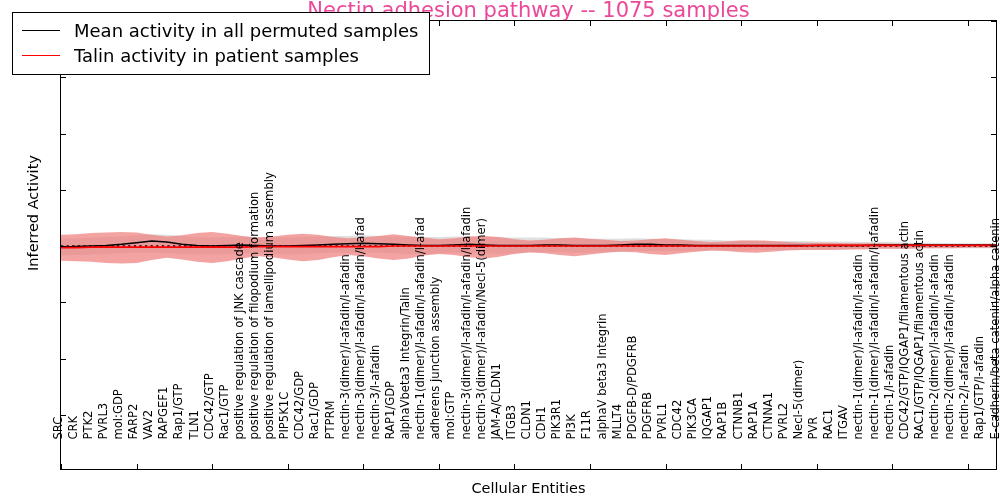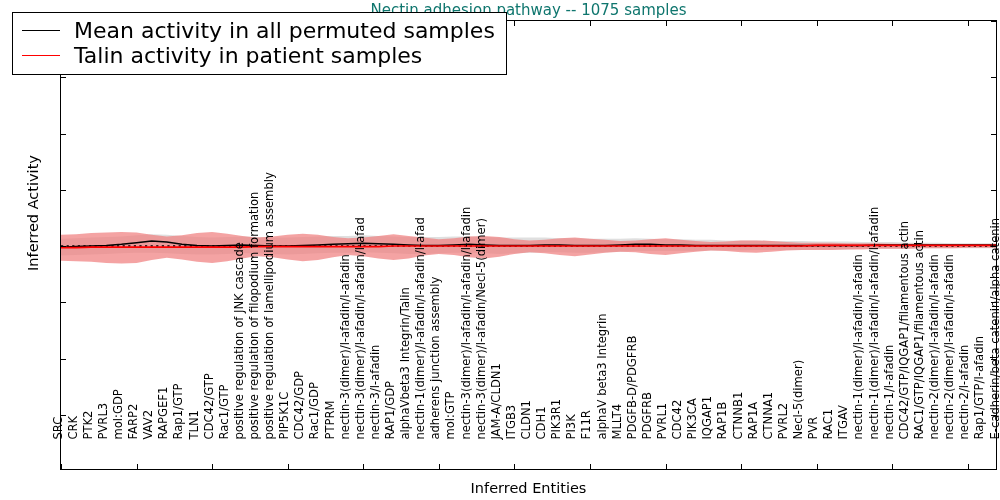--- a/index.html
+++ b/index.html
@@ -20,22 +20,22 @@
     background: #ffffff;
   }
 
   
   #chart-title {
     position: absolute;
     left: 60px;
     top: 0px;
     width: 937px;
     text-align: center;
-    font-size: 15px;
-    color: #0f766e;
+    font-size: 21px;
+    color: #ec4899;
     line-height: 20px;
     white-space: nowrap;
   }
 
   
   #axes {
     position: absolute;
     left: 60px;
     top: 20px;
     width: 937px;
@@ -132,21 +132,21 @@
   }
   .legend-swatch {
     width: 38px;
     height: 0px;
     border-top-width: 1.6px;
     border-top-style: solid;
     margin-right: 14px;
     flex: 0 0 auto;
   }
   .legend-text {
-    font-size: 22px;
+    font-size: 18px;
     color: #000000;
     white-space: nowrap;
   }
 
   
   #plot-svg {
     position: absolute;
     left: 0;
     top: 0;
     width: 937px;
@@ -275,21 +275,21 @@
       <div class="xtick-label" style="left: 835.71px;">nectin-1/l-afadin</div>
       <div class="xtick-label" style="left: 850.823px;">CDC42/GTP/IQGAP1/filamentous actin</div>
       <div class="xtick-label" style="left: 865.935px;">RAC1/GTP/IQGAP1/filamentous actin</div>
       <div class="xtick-label" style="left: 881.048px;">nectin-2(dimer)/l-afadin/l-afadin</div>
       <div class="xtick-label" style="left: 896.161px;">nectin-2(dimer)/l-afadin/l-afadin</div>
       <div class="xtick-label" style="left: 911.274px;">nectin-2/l-afadin</div>
       <div class="xtick-label" style="left: 926.387px;">Rap1/GTP/l-afadin</div>
       <div class="xtick-label" style="left: 941.5px;">E-cadherin/beta catenin/alpha catenin</div>
     </div>
 
-  <div id="xlabel">Inferred Entities</div>
+  <div id="xlabel">Cellular Entities</div>
 
   <div id="legend">
     <div class="legend-row">
       <span class="legend-swatch" style="border-top-color: rgb(0, 0, 0);"></span>
       <span class="legend-text">Mean activity in all permuted samples</span>
     </div>
     <div class="legend-row">
       <span class="legend-swatch" style="border-top-color: rgb(255, 0, 0);"></span>
       <span class="legend-text">Talin activity in patient samples</span>
     </div>

